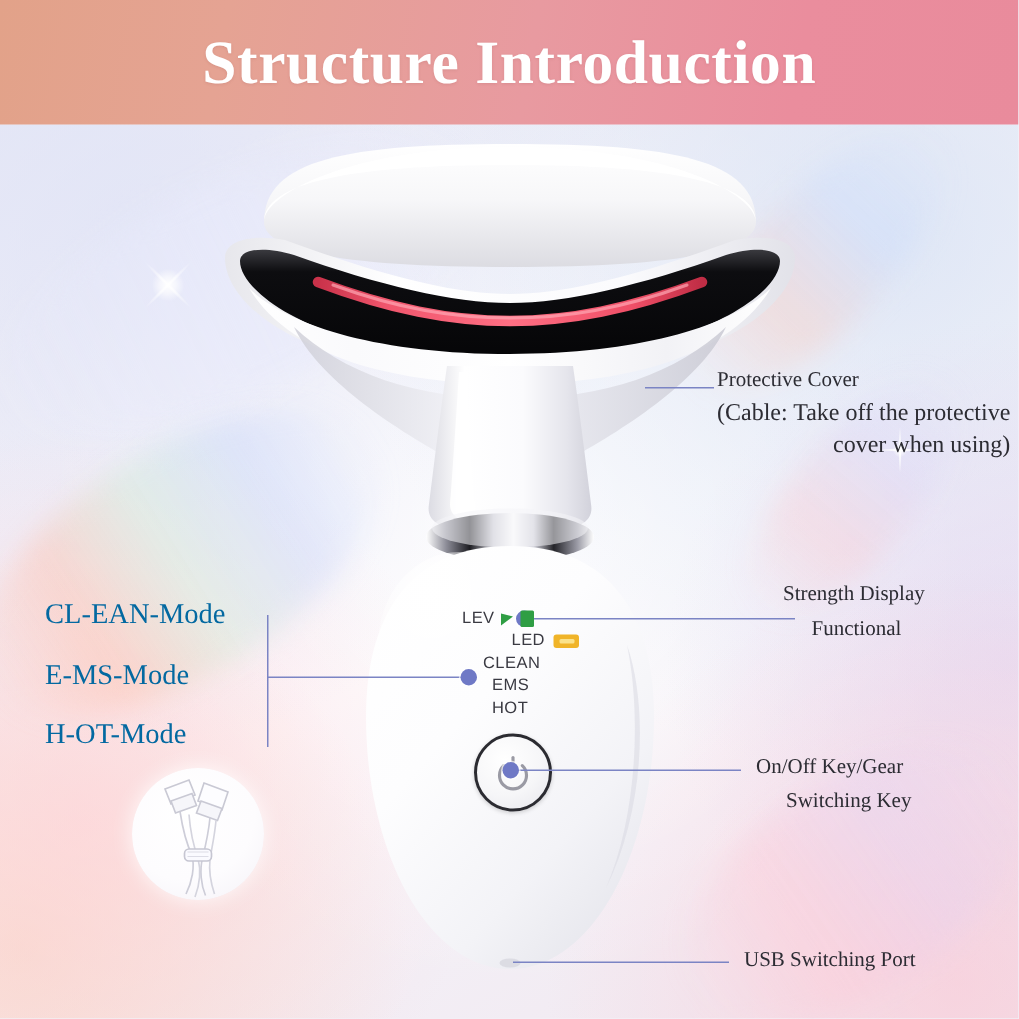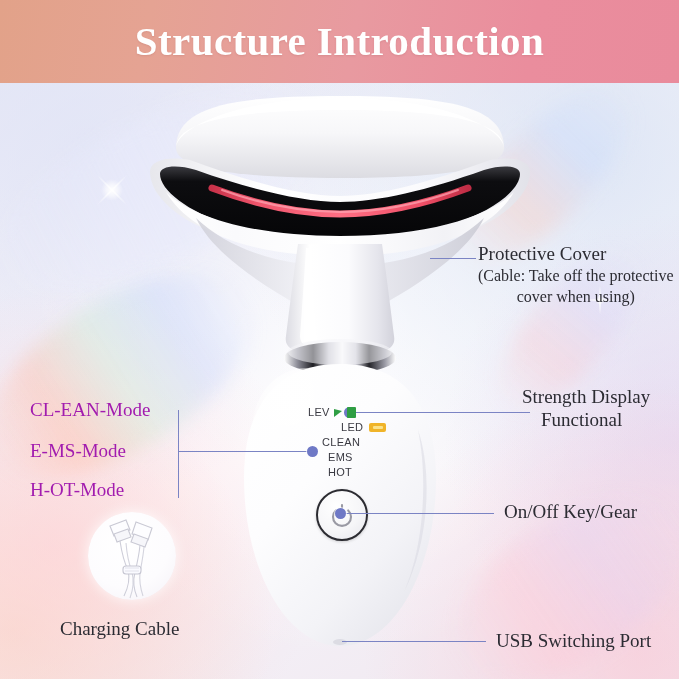--- a/index.html
+++ b/index.html
@@ -79,23 +79,23 @@
 
   
   .lead{position:absolute;background:#7b84c4;z-index:20;}
   .lead-h{height:1px;}
   .lead-v{width:1px;}
   .dot{position:absolute;width:11px;height:11px;border-radius:50%;
     background:#6f79c6;z-index:22;box-shadow:0 0 0 1px rgba(255,255,255,.65);}
 
   
   .callout{position:absolute;z-index:25;color:#2c2c33;font-family:"Liberation Serif",serif;}
-  .callout .l1{display:block;font-size:19px;line-height:23px;white-space:nowrap;}
+  .callout .l1{display:block;font-size:14px;line-height:23px;white-space:nowrap;}
   .callout .l2{display:block;font-size:16px;line-height:21px;white-space:nowrap;}
-  .mode-label{position:absolute;z-index:25;color:#a21caf;font-size:19px;
+  .mode-label{position:absolute;z-index:25;color:#0369a1;font-size:19px;
     font-family:"Liberation Serif",serif;white-space:nowrap;}
 
   
   .panel{position:absolute;z-index:24;font-family:"Liberation Sans",sans-serif;}
   .panel-row{display:flex;align-items:center;height:15px;}
   .panel-txt{font-size:11px;color:#3a3a42;letter-spacing:.3px;line-height:1;}
   .bar-green{width:9px;height:11px;background:#2f9e44;border-radius:1px;margin-left:5px;}
   .tri-green{width:0;height:0;margin-left:4px;
     border-left:8px solid #2f9e44;border-bottom:6px solid transparent;border-top:2px solid transparent;}
   .bar-gold{width:17px;height:9px;background:#f0b429;border-radius:2px;margin-left:6px;
@@ -296,30 +296,31 @@
   <div class="lead lead-v" style="left:178px;top:410px;height:88px;"></div>
 
   <div class="dot" style="left:335px;top:508px;"></div>
   <div class="lead lead-h" style="left:346px;top:513px;width:148px;"></div>
 
   <div class="lead lead-h" style="left:342px;top:641px;width:144px;"></div>
 
   <div class="callout" style="left:478px;top:242px;">
     <span class="l1">Protective Cover</span>
     <span class="l2">(Cable: Take off the protective</span>
-    <span class="l2" style="text-align:center;">cover when using)</span>
+    <span class="l2" style="text-align:right;">cover when using)</span>
   </div>
 
   <div class="callout" style="left:541px;top:385px;">
     <span class="l1" style="margin-left:-19px;">Strength Display</span>
     <span class="l1">Functional</span>
   </div>
 
   <div class="callout" style="left:504px;top:500px;">
     <span class="l1">On/Off Key/Gear</span>
+    <span class="l1" style="margin-left:20px;">Switching Key</span>
   </div>
 
   <div class="callout" style="left:496px;top:629px;">
     <span class="l1">USB Switching Port</span>
   </div>
 
   <div class="mode-label" style="left:30px;top:399px;">CL-EAN-Mode</div>
   <div class="mode-label" style="left:30px;top:440px;">E-MS-Mode</div>
   <div class="mode-label" style="left:30px;top:479px;">H-OT-Mode</div>
 
@@ -336,16 +337,15 @@
       <path d="M30 29 C31 42, 33 50, 36 58 C38 66, 37 76, 34 84" stroke="#d4d4de"></path>
       <path d="M44 31 C43 42, 41 50, 39 58 C37 66, 38 76, 41 83" stroke="#cdcdd8"></path>
       <path d="M48 33 C47 44, 45 52, 44 59 C43 68, 45 76, 47 82" stroke="#d4d4de"></path>
 
       <rect x="27" y="52" width="18" height="8" rx="3" fill="#fafaff" stroke="#c6c6d2"></rect>
       <path d="M29 54 L43 54 M29 57 L43 57" stroke="#dcdce6" stroke-width=".8"></path>
     </g>
   </svg>
 
   <div class="callout" style="left:60px;top:617px;text-align:center;">
-    <span class="l1">Charging Cable</span>
   </div>
 
 </div>
 
 </body></html>

